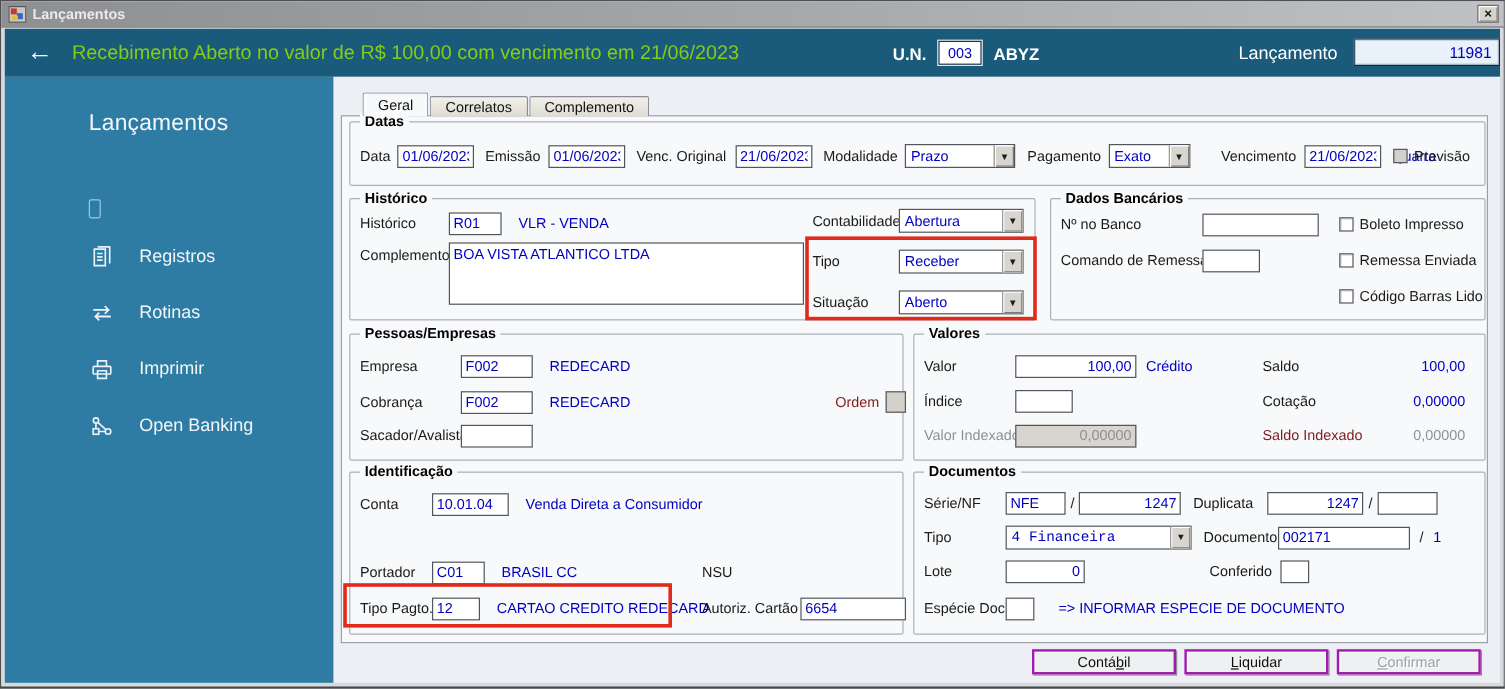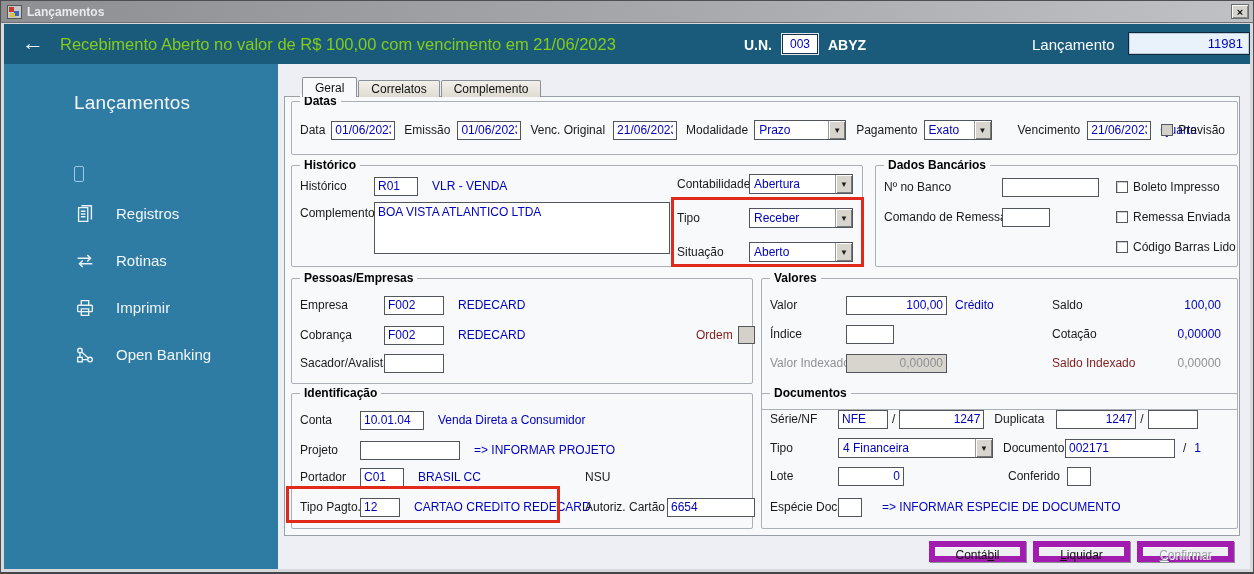--- a/index.html
+++ b/index.html
@@ -62,21 +62,21 @@
   .cb-label{font-size:12px;color:#1a1a1a;}
   .ordem-box{width:17px;height:18px;background:#D4D1CB;border:1px solid #55585e;flex:none;}
   .hl{position:absolute;border:3px solid #E02A1C;z-index:6;pointer-events:none;}
   .val-right{position:absolute;right:16px;font-size:12px;color:#0000BE;}
   .val-right.gray{color:#8E9196;}
   .abs-lbl{position:absolute;left:282px;font-size:12px;color:#1a1a1a;}
   .abs-lbl.gray{color:#7f1d1d;}
   .slash{font-size:12px;color:#1a1a1a;margin:0 4px;}
   
   .buttonbar{position:absolute;right:16px;bottom:7px;display:flex;gap:7px;z-index:5;}
-  .fbtn{width:97px;height:21px;background:#EFF0F1;border:6px solid #a21caf;box-shadow:1px 1px 0 #8b8e94,inset 1px 1px 0 #ffffff;font-size:12px;font-family:"Liberation Sans","DejaVu Sans",sans-serif;color:#101010;cursor:default;}
+  .fbtn{width:120px;height:21px;background:#EFF0F1;border:2px solid #a21caf;box-shadow:1px 1px 0 #8b8e94,inset 1px 1px 0 #ffffff;font-size:12px;font-family:"Liberation Sans","DejaVu Sans",sans-serif;color:#101010;cursor:default;}
   .fbtn.disabled{color:#9aa0a6;text-shadow:1px 1px 0 #fff;}
 </style>
 </head>
 <body>
 
 <div class="window">
 
   <div class="titlebar">
     <div class="app-icon">
         <i class="sq1"></i>
@@ -252,21 +252,21 @@
               <span class="desc" style="margin-left:14px;">REDECARD</span>
               <span class="abs-lbl gray" style="left:396px;">Ordem</span>
               <span class="ordem-box" style="position:absolute;left:438px;top:1px;"></span>
             </div>
             <div class="row" style="left:8px;top:74px;">
               <span class="lbl" style="width:84px;">Sacador/Avalista</span>
               <input class="tb" style="width: 60px;">
             </div>
           </div>
 
-          <div class="gb" style="left:476px;top:181px;width:477px;height:132px;">
+          <div class="gb" style="left:476px;top:181px;width:477px;height:106px;">
             <span class="gb-legend">Valores</span>
             <div class="row" style="left:8px;top:16px;right:0;">
               <span class="lbl" style="width:76px;">Valor</span>
               <input class="tb right" style="width: 101px;" value="100,00">
               <span class="desc" style="margin-left:8px;">Crédito</span>
               <span class="abs-lbl">Saldo</span>
               <span class="val-right">100,00</span>
             </div>
             <div class="row" style="left:8px;top:45px;right:0;">
               <span class="lbl" style="width:76px;">Índice</span>
@@ -281,25 +281,20 @@
               <span class="val-right gray">0,00000</span>
             </div>
           </div>
 
           <div class="gb" style="left:6px;top:296px;width:462px;height:136px;">
             <span class="gb-legend">Identificação</span>
             <div class="row" style="left:8px;top:16px;">
               <span class="lbl" style="width:60px;">Conta</span>
               <input class="tb" style="width: 64px;" value="10.01.04">
               <span class="desc" style="margin-left:14px;">Venda Direta a Consumidor</span>
-            </div>
-            <div class="row" style="left:8px;top:46px;">
-              <span class="lbl" style="width:60px;">Projeto</span>
-              <input class="tb" style="width: 100px;">
-              <span class="hint" style="margin-left:14px;">=&gt; INFORMAR PROJETO</span>
             </div>
             <div class="row" style="left:8px;top:73px;right:8px;">
               <span class="lbl" style="width:60px;">Portador</span>
               <input class="tb" style="width: 44px;" value="C01">
               <span class="desc" style="margin-left:14px;">BRASIL CC</span>
               <span class="abs-lbl" style="left:285px;">NSU</span>
             </div>
             <div class="row" style="left:8px;top:103px;right:8px;">
               <span class="lbl" style="width:60px;">Tipo Pagto.</span>
               <input class="tb" style="width: 40px;" value="12">
@@ -316,21 +311,21 @@
               <input class="tb" style="width: 50px;" value="NFE">
               <span class="slash">/</span>
               <input class="tb right" style="width: 85px; margin-right: 10px;" value="1247">
               <span class="lbl" style="width:56px;margin-right:6px;">Duplicata</span>
               <input class="tb right" style="width: 80px;" value="1247">
               <span class="slash">/</span>
               <input class="tb" style="width: 50px;">
             </div>
             <div class="row" style="left:8px;top:44px;">
               <span class="lbl" style="width:68px;">Tipo</span>
-              <div class="combo" style="width:155px;margin-right:10px;">
+              <div class="combo" style="width:155px;margin-right:10px;font-family:Liberation Mono, monospace;">
                 <span class="ctxt">4 Financeira</span>
                 <span class="cbtn">▼</span>
               </div>
               <span class="lbl" style="width:62px;">Documento</span>
               <input class="tb" style="width: 110px;" value="002171">
               <span class="slash" style="margin-left:8px;">/</span>
               <span class="desc" style="margin-left:4px;">1</span>
             </div>
             <div class="row" style="left:8px;top:72px;right:8px;">
               <span class="lbl" style="width:68px;">Lote</span>

